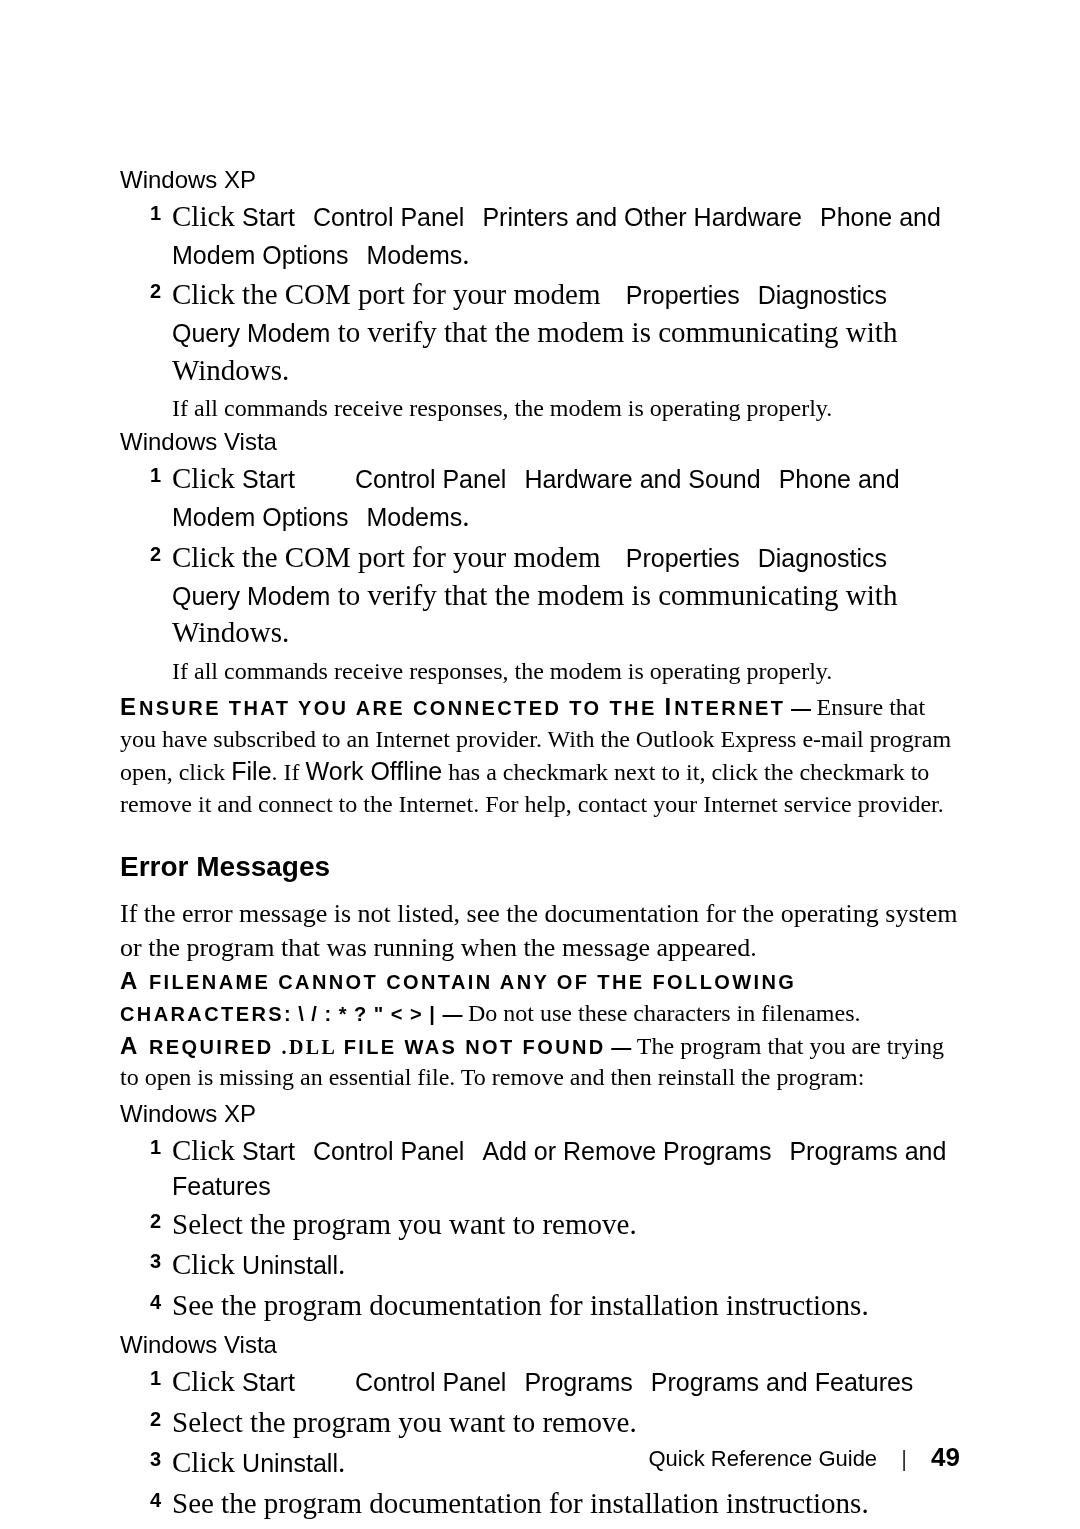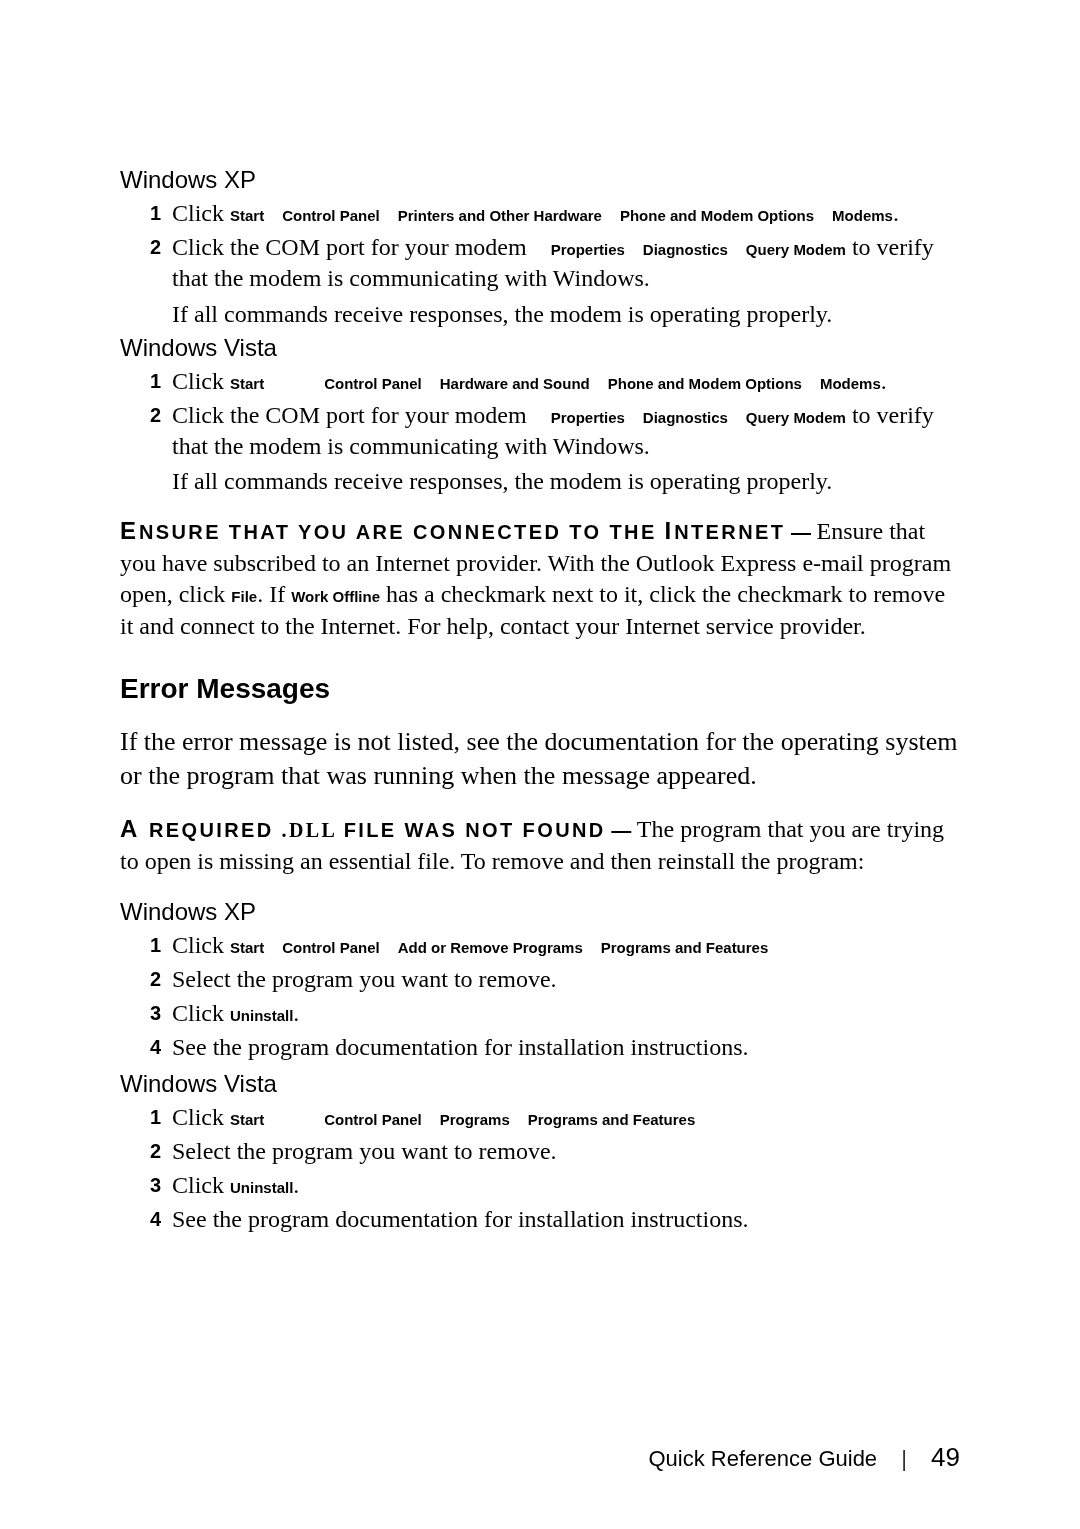--- a/index.html
+++ b/index.html
@@ -17,21 +17,21 @@
     box-sizing: border-box;
     position: relative;
   }
   .serif { font-family: Georgia, "Times New Roman", serif; }
   .os-heading {
     font-family: Arial, Helvetica, sans-serif;
     font-size: 24px;
     margin: 6px 0 4px 0;
   }
   .body-text {
-    font-size: 24px;
+    font-size: 29px;
     line-height: 1.3;
   }
   ol.num-list {
     list-style: none;
     padding: 0;
     margin: 0 0 6px 30px;
   }
   ol.num-list > li {
     position: relative;
     padding-left: 22px;
@@ -45,21 +45,21 @@
     top: 2px;
     font-family: Arial, Helvetica, sans-serif;
     font-weight: bold;
     font-size: 20px;
   }
   .indent-text {
     margin: 6px 0 6px 52px;
     font-size: 24px;
   }
   .para {
-    margin: 20px 0;
+    margin: 0 0;
     font-size: 24px;
     line-height: 1.32;
   }
   h2.section-title {
     font-family: "Arial Narrow", Arial, sans-serif;
     font-weight: bold;
     font-size: 28px;
     margin: 30px 0 14px 0;
     font-stretch: condensed;
   }
@@ -101,24 +101,24 @@
     bottom: 56px;
     right: 120px;
     font-family: Arial, Helvetica, sans-serif;
     font-size: 22px;
   }
   .footer .divider {
     margin: 0 18px;
     color: #333;
   }
   .footer .page-num {
-    font-weight: normal;
+    font-weight: bold;
     font-size: 26px;
   }
-  .ui-term { font-family: Arial, Helvetica, sans-serif; font-size: 15px; font-weight: bold; }
+  .ui-term { font-family: Arial, Helvetica, sans-serif; font-size: 25px; }
   .sep { display: inline-block; width: 18px; }
 </style>
 </head>
 <body>
 
 <div class="page">
 
   <div class="os-heading">Windows XP</div>
   <ol class="num-list">
     <li>
@@ -147,20 +147,23 @@
 
   <div class="para">
     <span class="lead-run" style="font-size:24px;">E</span><span class="lead-run">NSURE THAT YOU ARE CONNECTED TO THE </span><span class="lead-run" style="font-size:24px;">I</span><span class="lead-run">NTERNET</span><span class="lead-run-normal"> — </span><span class="serif">Ensure that you have subscribed to an Internet provider. With the Outlook Express e-mail program open, click </span><span class="ui-term">File</span><span class="serif">. If </span><span class="ui-term">Work Offline</span><span class="serif"> has a checkmark next to it, click the checkmark to remove it and connect to the Internet. For help, contact your Internet service provider.</span>
   </div>
 
   <h2 class="section-title">Error Messages</h2>
 
 
   <div class="para serif" style="font-size:26px;">If the error message is not listed, see the documentation for the operating system or the program that was running when the message appeared.</div>
 
+  <div class="para">
+    <span class="lead-run" style="font-size:24px;">A </span><span class="lead-run">FILENAME CANNOT CONTAIN ANY OF THE FOLLOWING CHARACTERS</span><span class="lead-run-normal" style="letter-spacing:0.05em;">: \ / : * ? " &lt; &gt; | </span><span class="lead-run-normal">— </span><span class="serif">Do not use these characters in filenames.</span>
+  </div>
 
   <div class="para">
     <span class="lead-run" style="font-size:24px;">A </span><span class="lead-run">REQUIRED </span><span class="lead-run-normal" style="letter-spacing:0.12em;font-family:Liberation Serif, serif;">.DLL </span><span class="lead-run">FILE WAS NOT FOUND</span><span class="lead-run-normal"> — </span><span class="serif">The program that you are trying to open is missing an essential file. To remove and then reinstall the program:</span>
   </div>
 
   <div class="os-heading">Windows XP</div>
   <ol class="num-list">
     <li>
       <span class="num">1</span>
       <span class="serif body-text">Click </span><span class="ui-term">Start</span><span class="sep"></span><span class="ui-term">Control Panel</span><span class="sep"></span><span class="ui-term">Add or Remove Programs</span><span class="sep"></span><span class="ui-term">Programs and Features</span>

